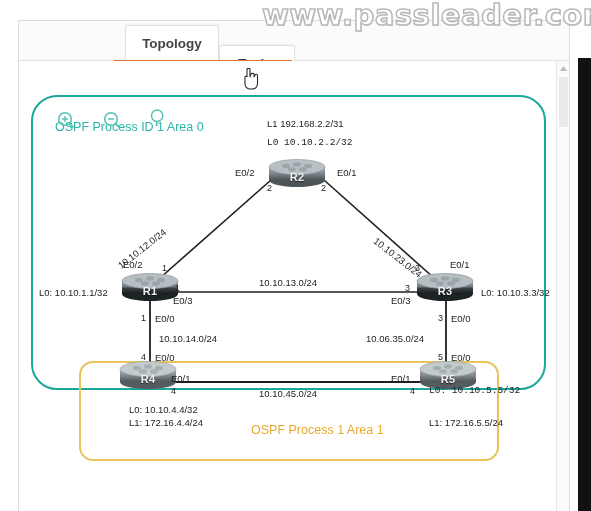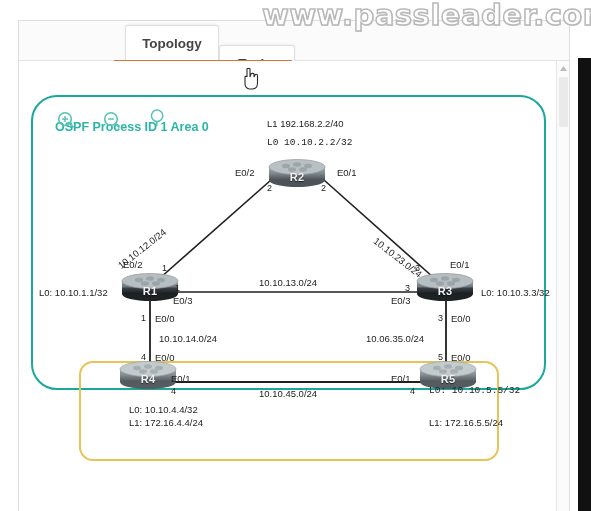--- a/index.html
+++ b/index.html
@@ -147,21 +147,21 @@
     z-index: 12;
     cursor: pointer;
   }
   #zoom-in-icon  { left: 38px; top: 50px; }
   #zoom-out-icon { left: 84px; top: 50px; }
   #zoom-fit-icon { left: 130px; top: 48px; }
 
   .area-label {
     position: absolute;
     font-size: 12.5px;
-    font-weight: bold;
+    font-weight: normal;
     white-space: nowrap;
     z-index: 11;
   }
   #area0-label {
     left: 36px; top: 59px;
     color: #2bb6a6;
   }
   #area1-label {
     left: 232px; top: 362px;
     color: #e8a830;
@@ -301,20 +301,21 @@
         <circle cx="8" cy="8" r="6.3" fill="none" stroke="#57c3b6" stroke-width="1.6"></circle>
         <line x1="5" y1="8" x2="11" y2="8" stroke="#57c3b6" stroke-width="1.5"></line>
         <line x1="12.6" y1="12.6" x2="16.5" y2="16.5" stroke="#57c3b6" stroke-width="1.8"></line>
       </svg>
       <svg class="zoomctl" id="zoom-fit-icon" viewBox="0 0 18 20">
         <circle cx="8" cy="7.5" r="6.3" fill="none" stroke="#57c3b6" stroke-width="1.7"></circle>
         <line x1="7.5" y1="13.5" x2="7.5" y2="19" stroke="#57c3b6" stroke-width="2"></line>
       </svg>
 
       <div class="area-label" id="area0-label">OSPF Process ID 1 Area 0</div>
+      <div class="area-label" id="area1-label">OSPF Process 1 Area 1</div>
 
       <svg class="links" viewBox="0 0 539 451">
 
         <line x1="141" y1="217" x2="252" y2="119" stroke="#1f1f1f" stroke-width="1.6"></line>
 
         <line x1="305" y1="119" x2="415" y2="217" stroke="#1f1f1f" stroke-width="1.6"></line>
 
         <line x1="155" y1="231" x2="398" y2="231" stroke="#1f1f1f" stroke-width="1.6"></line>
 
         <line x1="131" y1="237" x2="131" y2="305" stroke="#1f1f1f" stroke-width="1.8"></line>
@@ -424,21 +425,21 @@
           <ellipse cx="31" cy="9" rx="28" ry="7.5" fill="#c3cbcc" stroke="#9aa3a7" stroke-width="0.7"></ellipse>
           <ellipse cx="20" cy="8" rx="4" ry="2.2" fill="#a6b0b3"></ellipse>
           <ellipse cx="31" cy="6.5" rx="4" ry="2.2" fill="#a6b0b3"></ellipse>
           <ellipse cx="42" cy="8" rx="4" ry="2.2" fill="#a6b0b3"></ellipse>
           <ellipse cx="26" cy="11.5" rx="4" ry="2.2" fill="#a6b0b3"></ellipse>
           <ellipse cx="37" cy="11.5" rx="4" ry="2.2" fill="#a6b0b3"></ellipse>
         </svg>
         <div class="rname">R5</div>
       </div>
 
-      <div class="anno" style="left:248px; top:57px;">L1  192.168.2.2/40</div>
+      <div class="anno" style="left:248px; top:57px;">L1  192.168.2.2/31</div>
       <div class="anno" style="left:248px; top:76px;font-family:Liberation Mono, monospace;">L0  10.10.2.2/32</div>
       <div class="anno" style="left:20px;  top:226px;">L0: 10.10.1.1/32</div>
       <div class="anno" style="left:462px; top:226px;">L0: 10.10.3.3/32</div>
       <div class="anno" style="left:110px; top:343px;">L0: 10.10.4.4/32</div>
       <div class="anno" style="left:110px; top:356px;">L1: 172.16.4.4/24</div>
       <div class="anno" style="left:410px; top:324px;font-family:Liberation Mono, monospace;">L0: 10.10.5.5/32</div>
       <div class="anno" style="left:410px; top:356px;">L1: 172.16.5.5/24</div>
 
       <div class="anno rot-a" style="left:100px; top:200px;">10.10.12.0/24</div>
       <div class="anno rot-b" style="left:356px; top:173px;">10.10.23.0/24</div>

